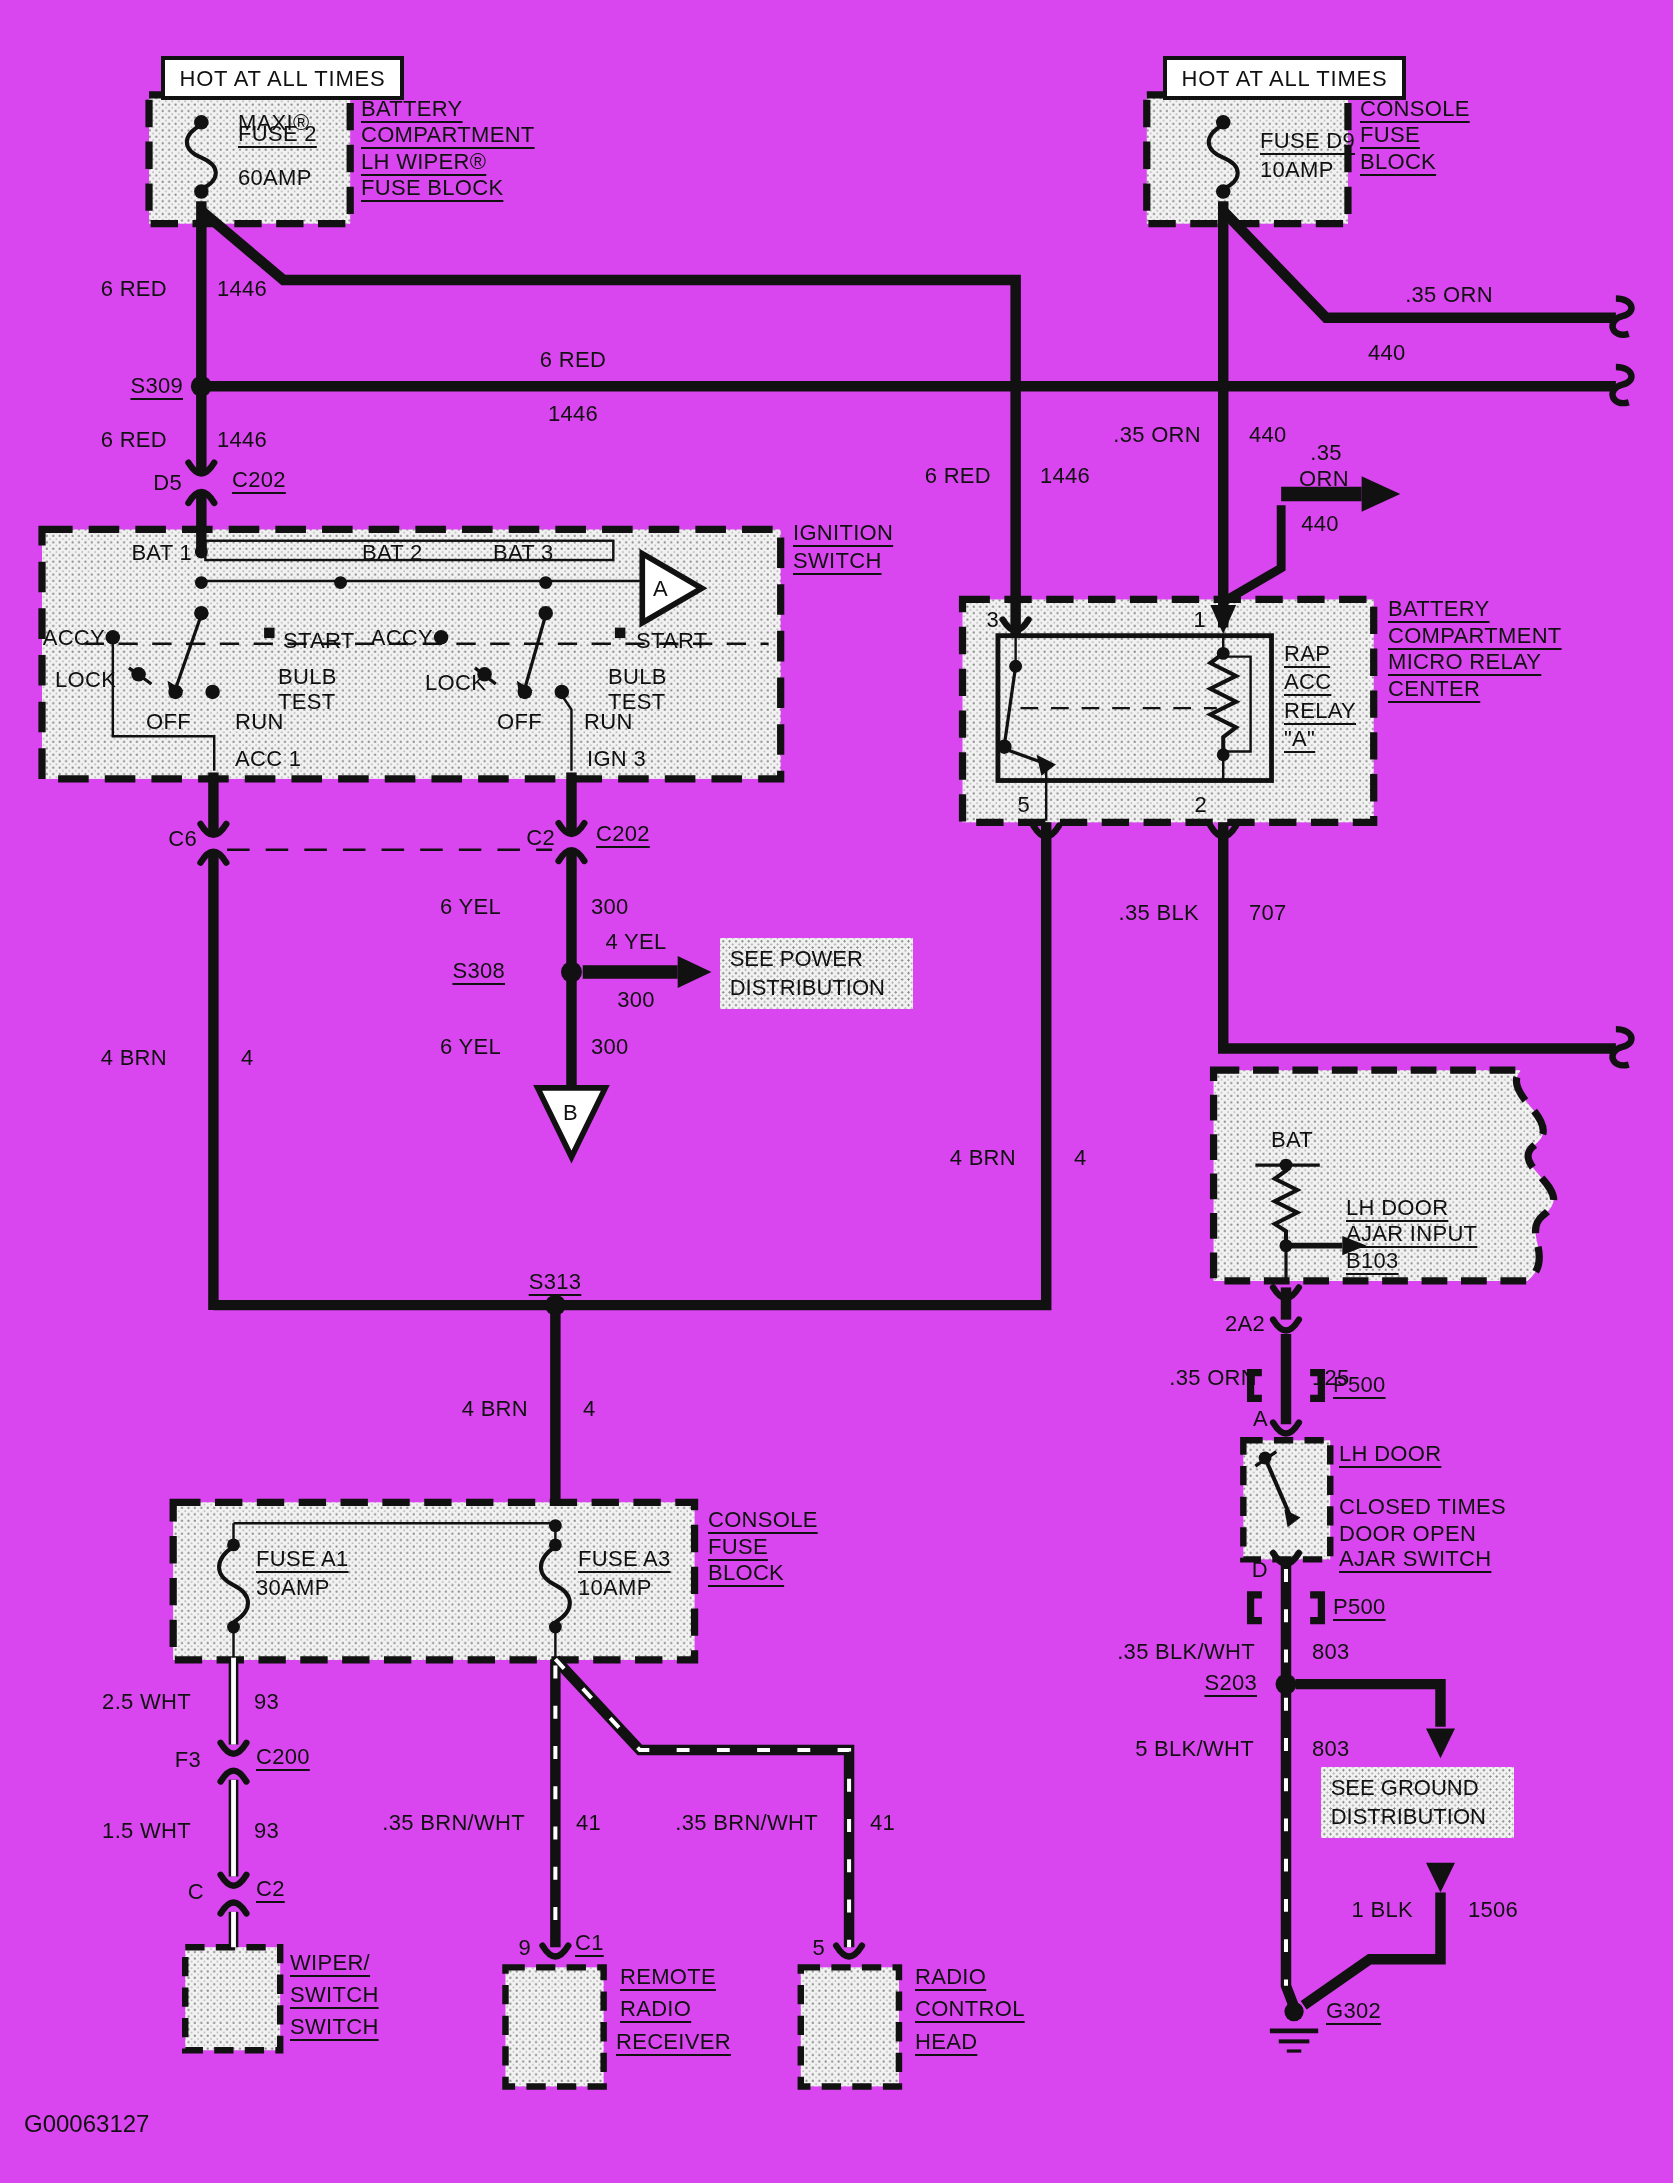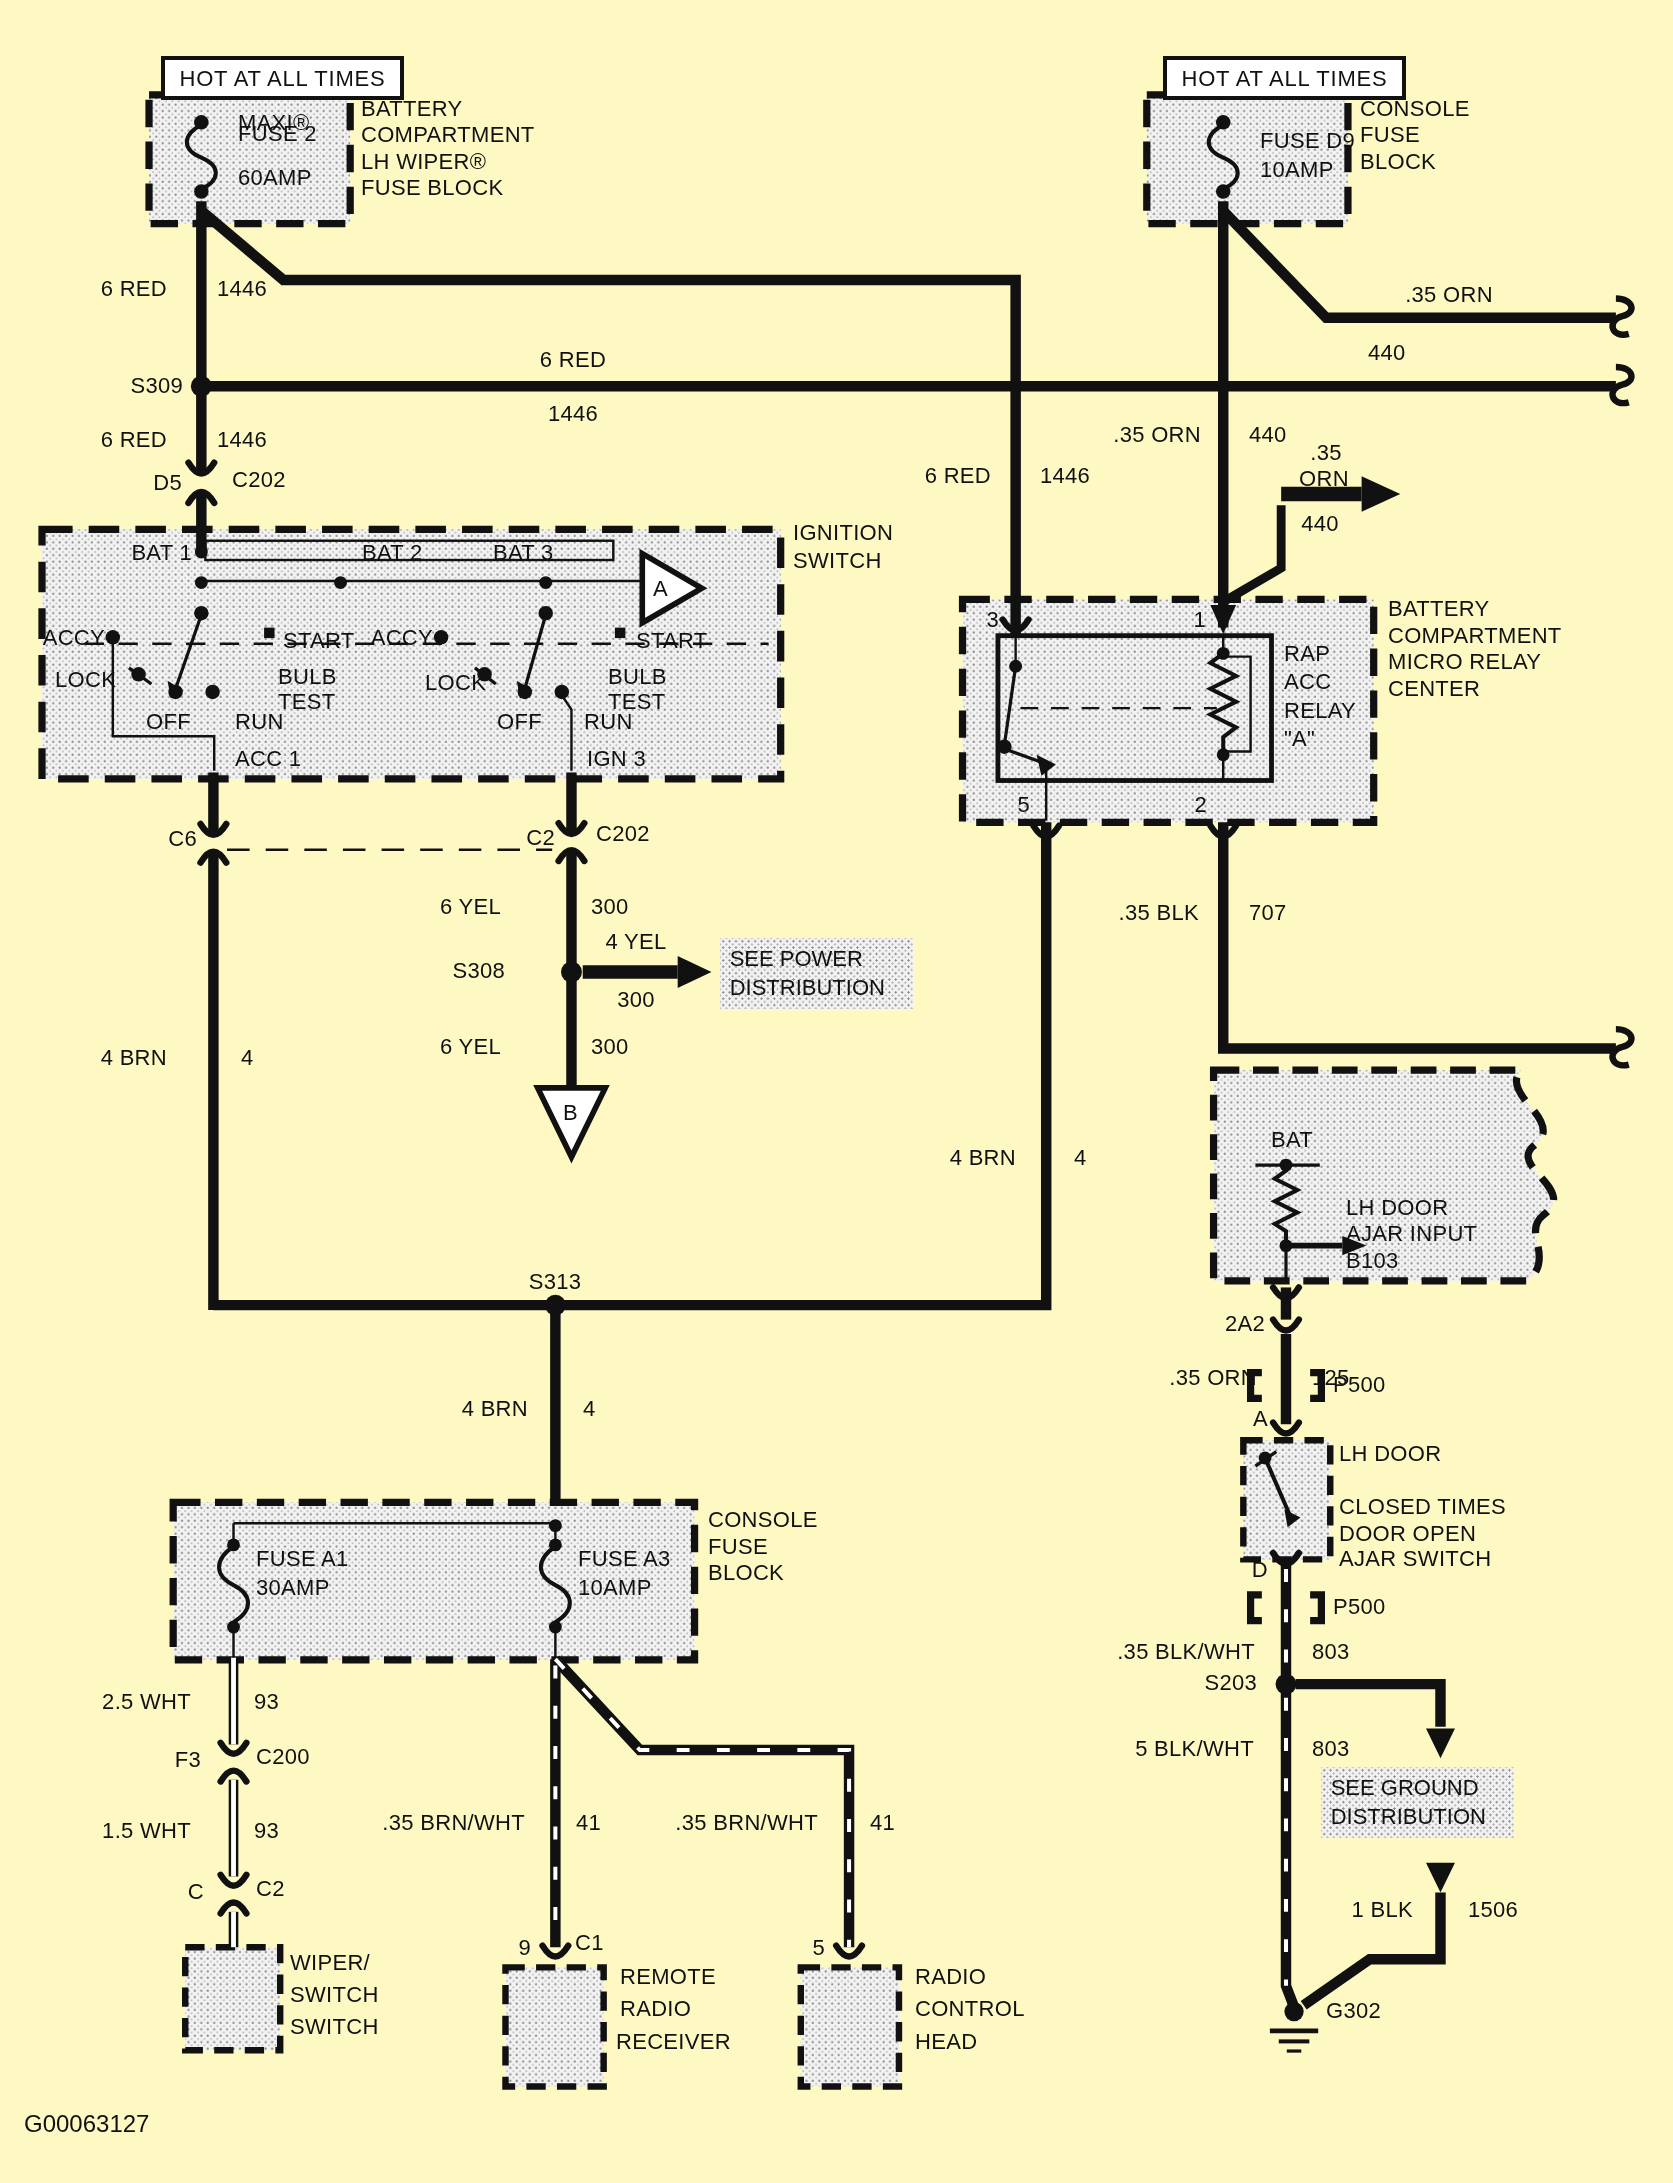--- a/index.html
+++ b/index.html
@@ -1,22 +1,22 @@
 <!DOCTYPE html>
 <html style="font-size:13px"><head>
 <meta charset="utf-8">
 <style>
   html,body{margin:0;padding:0;background:#fff}
-  #stage{position:relative;width:1674px;height:2183px;background:#fef9c3;
+  #stage{position:relative;width:1674px;height:2183px;background:#d946ef;
          font-family:"Liberation Sans",sans-serif;color:#111;overflow:hidden}
   #wireart{position:absolute;left:0;top:0;z-index:1}
   .t{position:absolute;z-index:5;font-size:22px;line-height:1.08;white-space:pre;letter-spacing:0.3px}
   .r{transform:translateX(-100%)}
   .c{transform:translateX(-50%)}
-  .u{text-decoration-thickness:2px;text-underline-offset:4.8px}
+  .u{text-decoration:underline;text-decoration-thickness:2px;text-underline-offset:4.8px}
   .hot{position:absolute;z-index:5;border:4px solid #111;background:#fff;
        font-size:22px;letter-spacing:0.8px;padding:5.6px 0 4.8px;text-align:center;width:235px}
   .note{position:absolute;z-index:4;font-size:22px;line-height:1.32;padding:6.4px 9.7px;
         background-color:#f2f2f2;
         background-image:radial-gradient(#8d8d8d 1px,transparent 1.2px),
                          radial-gradient(#b5b5b5 0.9px,transparent 1px);
         background-size:6.4px 6.4px,6.4px 6.4px;background-position:0 0,3.2px 3.2px}
   .pid{position:absolute;z-index:5;font-size:24px}
 </style>
 </head>

